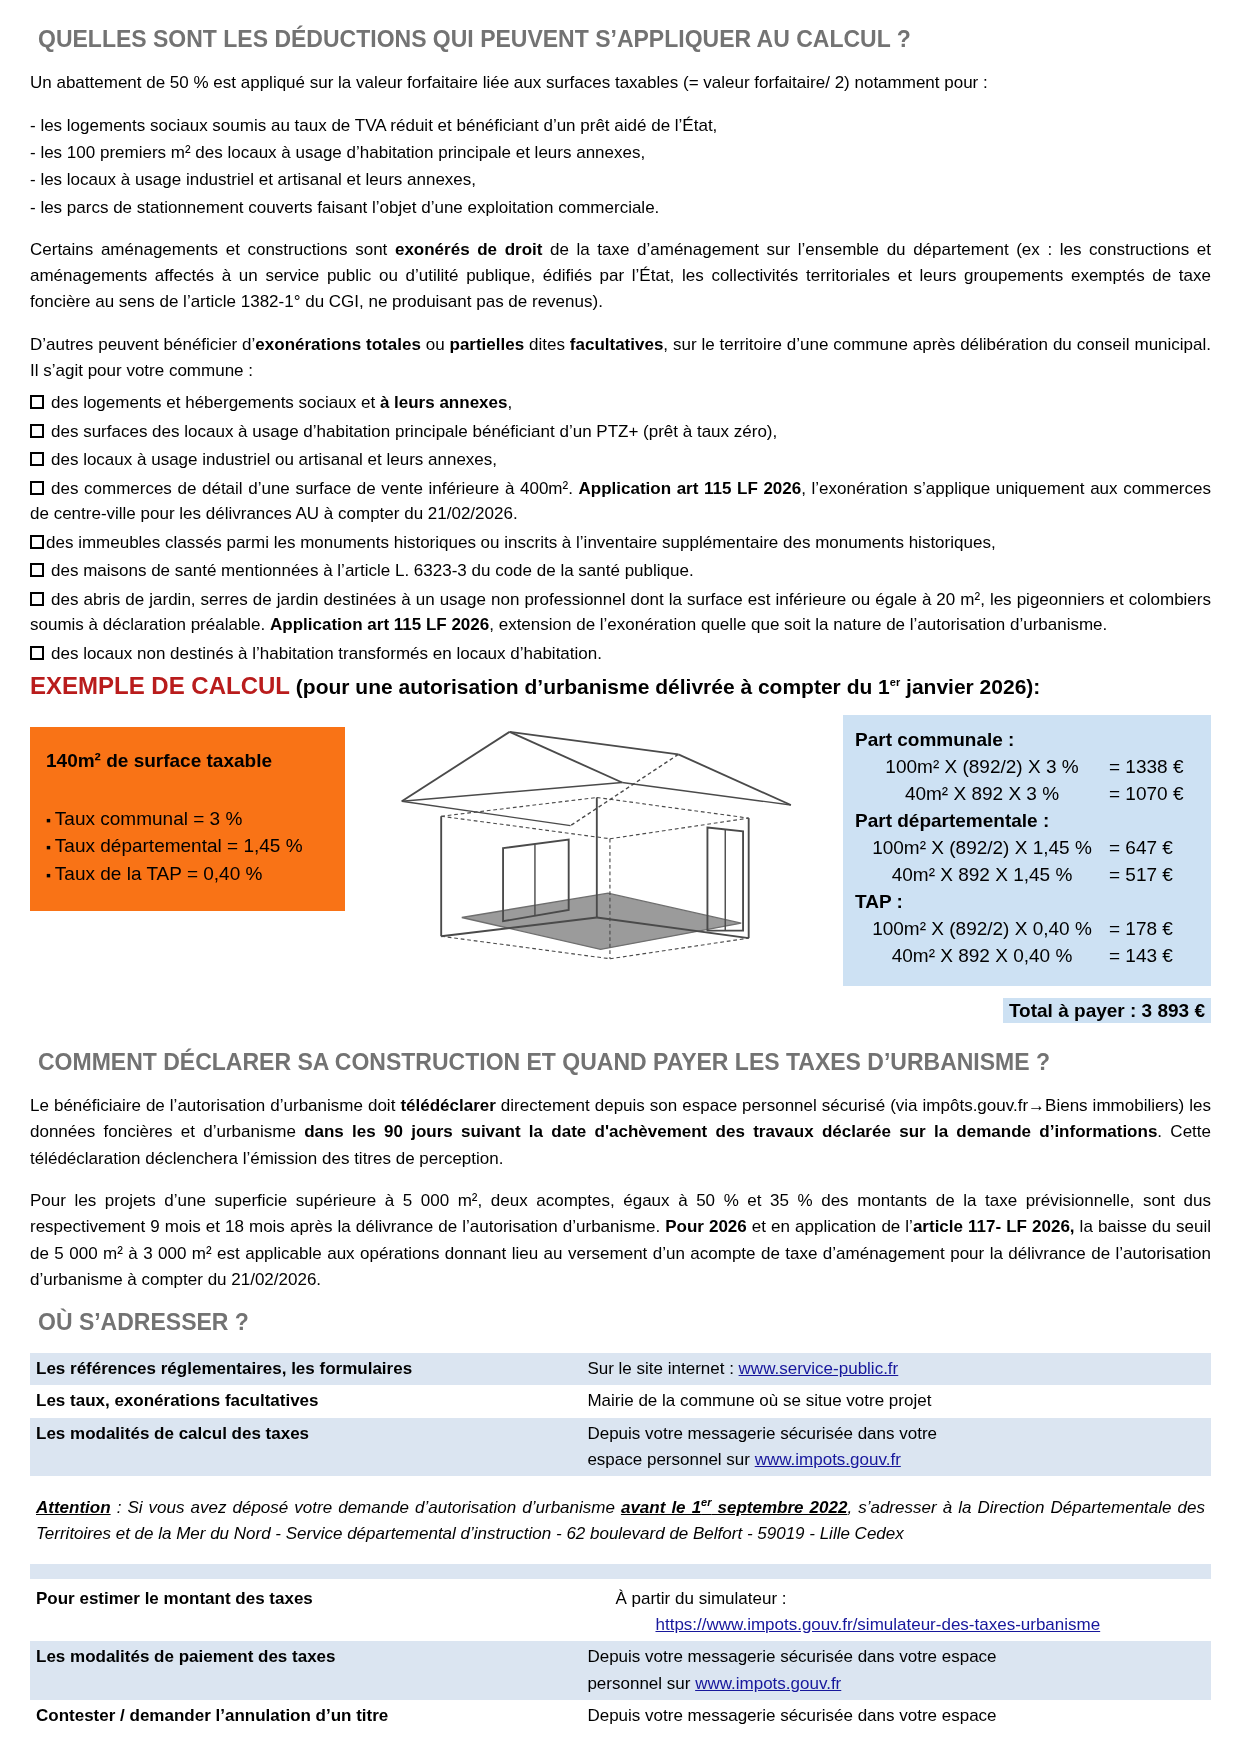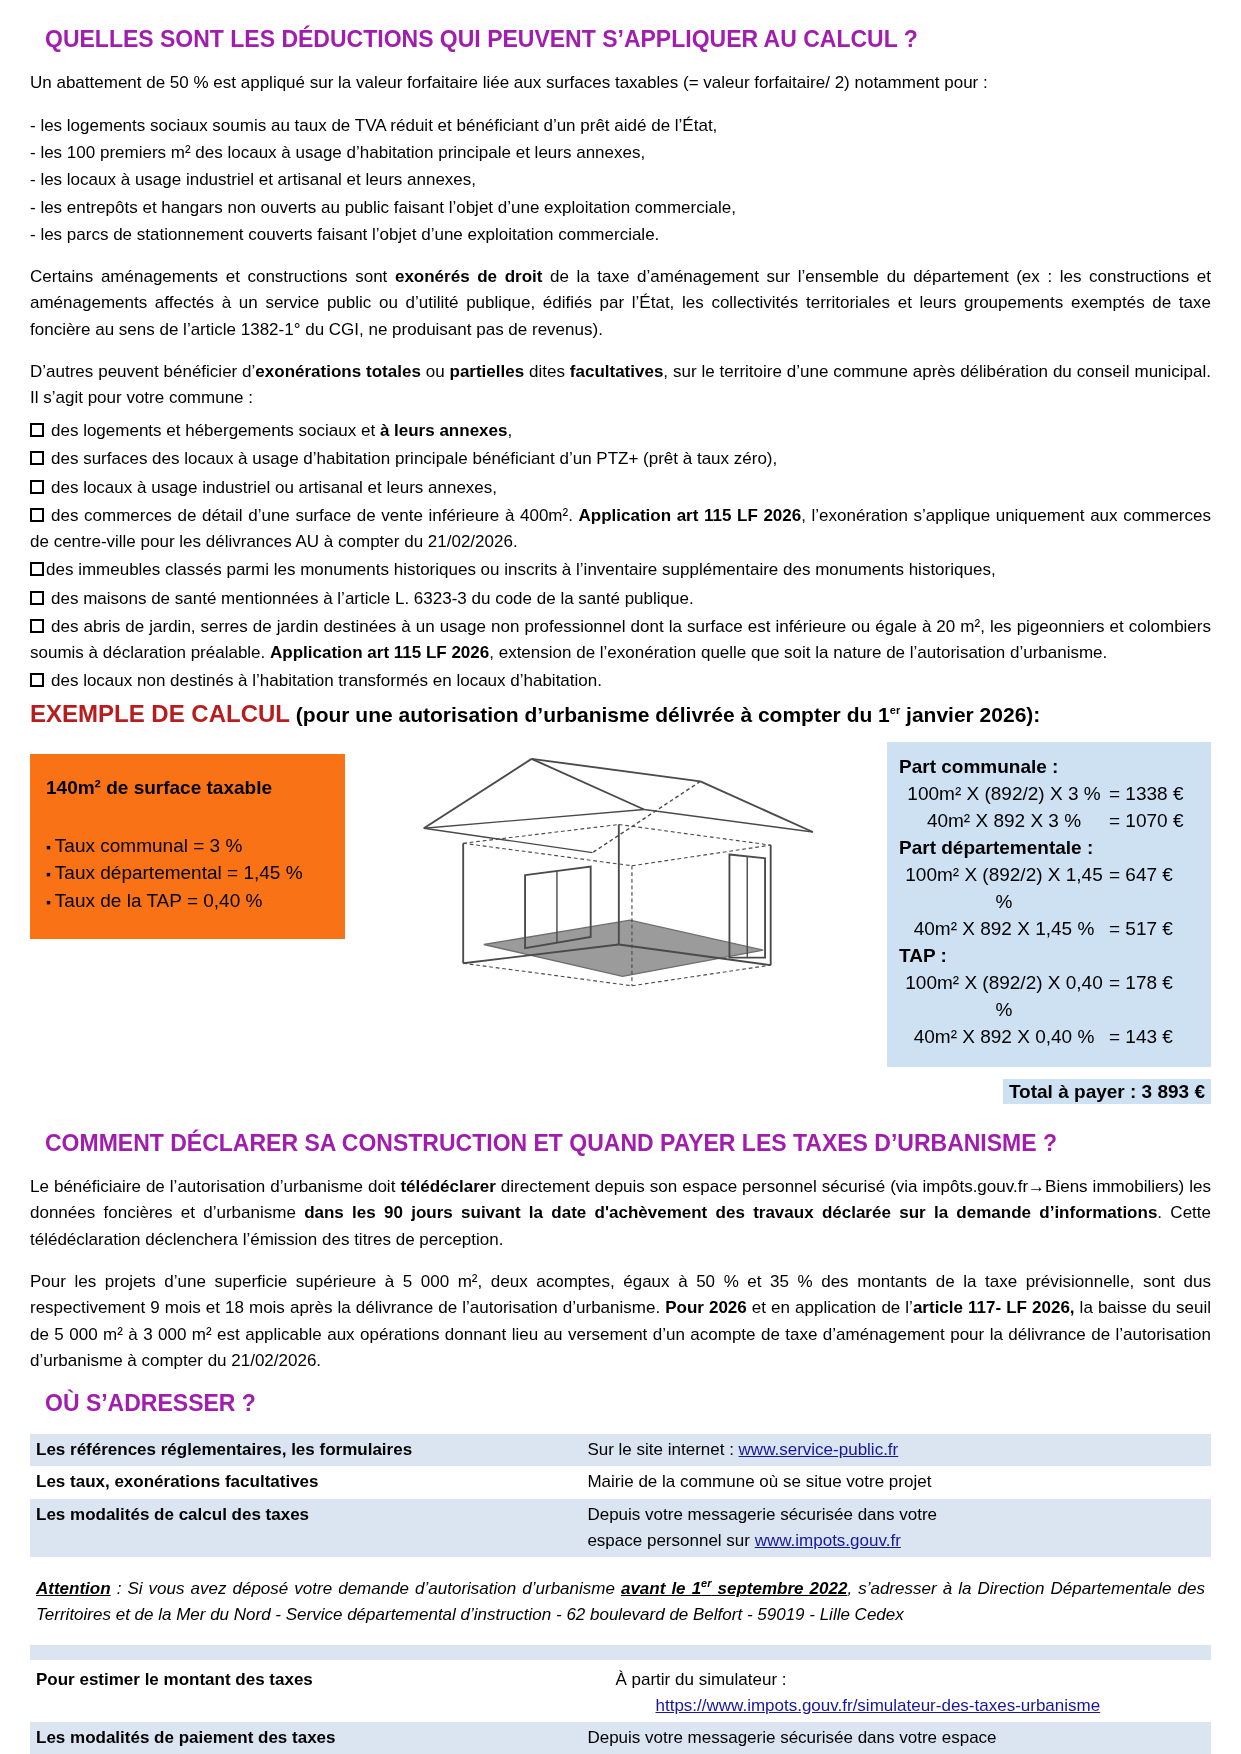--- a/index.html
+++ b/index.html
@@ -1,39 +1,39 @@
 <!DOCTYPE html>
 <html><head>
 <meta charset="utf-8">
 <style>
   html,body{margin:0;padding:0;background:#fff;}
   .page{
     width:1241px;min-height:1754px;box-sizing:border-box;
     padding:26px 30px 30px 30px;background:#fff;color:#000;
     font-family:"Liberation Sans",sans-serif;font-size:17px;line-height:1.55;
   }
-  h1{color:#a21caf;font-size:23px;font-weight:bold;margin:0 0 16px 15px;line-height:1.2;}
+  h1{color:#737373;font-size:23px;font-weight:bold;margin:0 0 16px 8px;line-height:1.2;}
   h1.mt{margin-top:22px;}
   p{margin:0 0 16px 0;}
   .just{text-align:justify;}
   .dash-list{margin:0 0 16px 0;line-height:1.6;}
   .check-list{margin:0 0 6px 0;}
   .check-item{text-align:justify;margin:0 0 3px 0;line-height:1.5;}
   .cbx{display:inline-block;width:10px;height:10px;border:2px solid #000;margin-right:7px;vertical-align:-1px;}
   .cbx.tight{margin-right:2px;}
   
   .example-heading{margin:6px 0 14px 0;line-height:1.2;}
   .example-heading .blue{color:#b91c1c;font-size:24px;font-weight:bold;}
   .example-heading .black{color:#000;font-size:21px;font-weight:bold;}
   .example-row{display:flex;align-items:flex-start;margin:4px 0 0 0;}
   .left-box{width:283px;background:#f97316;padding:20px 16px 24px 16px;font-size:19px;line-height:1.45;margin-top:12px;}
   .left-box .bt{font-weight:bold;margin-bottom:30px;}
   .bullet::before{content:"▪ ";font-size:14px;}
   .house{flex:1;display:flex;justify-content:center;padding:0 8px;}
-  .right-col{width:324px;}
+  .right-col{width:368px;}
   .calc-box{background:#cde1f3;padding:12px 10px 16px 12px;font-size:19px;line-height:1.42;}
   .calc-title{font-weight:bold;}
   .calc-row{display:flex;justify-content:space-between;}
   .calc-row .expr{flex:1;text-align:center;}
   .calc-row .res{width:92px;}
   .total-line{text-align:right;margin:10px 0 2px 0;}
   .total-badge{background:#cde1f3;font-weight:bold;font-size:19px;padding:2px 6px;}
   
   .addr-row{display:flex;padding:3px 8px 3px 6px;gap:27px;}
   .row-blue{background:#dbe5f1;}
@@ -54,21 +54,20 @@
 <div class="page">
 
   <h1>QUELLES SONT LES DÉDUCTIONS QUI PEUVENT S’APPLIQUER AU CALCUL ?</h1>
 
   <p class="just">Un abattement de 50 % est appliqué sur la valeur forfaitaire liée aux surfaces taxables (= valeur forfaitaire/ 2) notamment pour :</p>
 
   <div class="dash-list">
     <div>- les logements sociaux soumis au taux de TVA réduit et bénéficiant d’un prêt aidé de l’État,</div>
     <div>- les 100 premiers m² des locaux à usage d’habitation principale et leurs annexes,</div>
     <div>- les locaux à usage industriel et artisanal et leurs annexes,</div>
-    <div>- les entrepôts et hangars non ouverts au public faisant l’objet d’une exploitation commerciale,</div>
     <div>- les parcs de stationnement couverts faisant l’objet d’une exploitation commerciale.</div>
   </div>
 
   <p class="just"><span>Certains aménagements et constructions sont </span><b>exonérés de droit</b><span> de la taxe d’aménagement sur l’ensemble du département (ex : les constructions et aménagements affectés à un service public ou d’utilité publique, édifiés par l’État, les collectivités territoriales et leurs groupements exemptés de taxe foncière au sens de l’article 1382-1° du CGI, ne produisant pas de revenus).</span></p>
 
   <p class="just" style="margin-bottom:6px;"><span>D’autres peuvent bénéficier d’</span><b>exonérations totales</b><span> ou </span><b>partielles</b><span> dites </span><b>facultatives</b><span>, sur le territoire d’une commune après délibération du conseil municipal. Il s’agit pour votre commune :</span></p>
 
   <div class="check-list">
     <div class="check-item"><span class="cbx"></span><span>des logements et hébergements sociaux et </span><b>à leurs annexes</b><span>,</span></div>
     <div class="check-item"><span class="cbx"></span><span>des surfaces des locaux à usage d’habitation principale bénéficiant d’un PTZ+ (prêt à taux zéro),</span></div>

